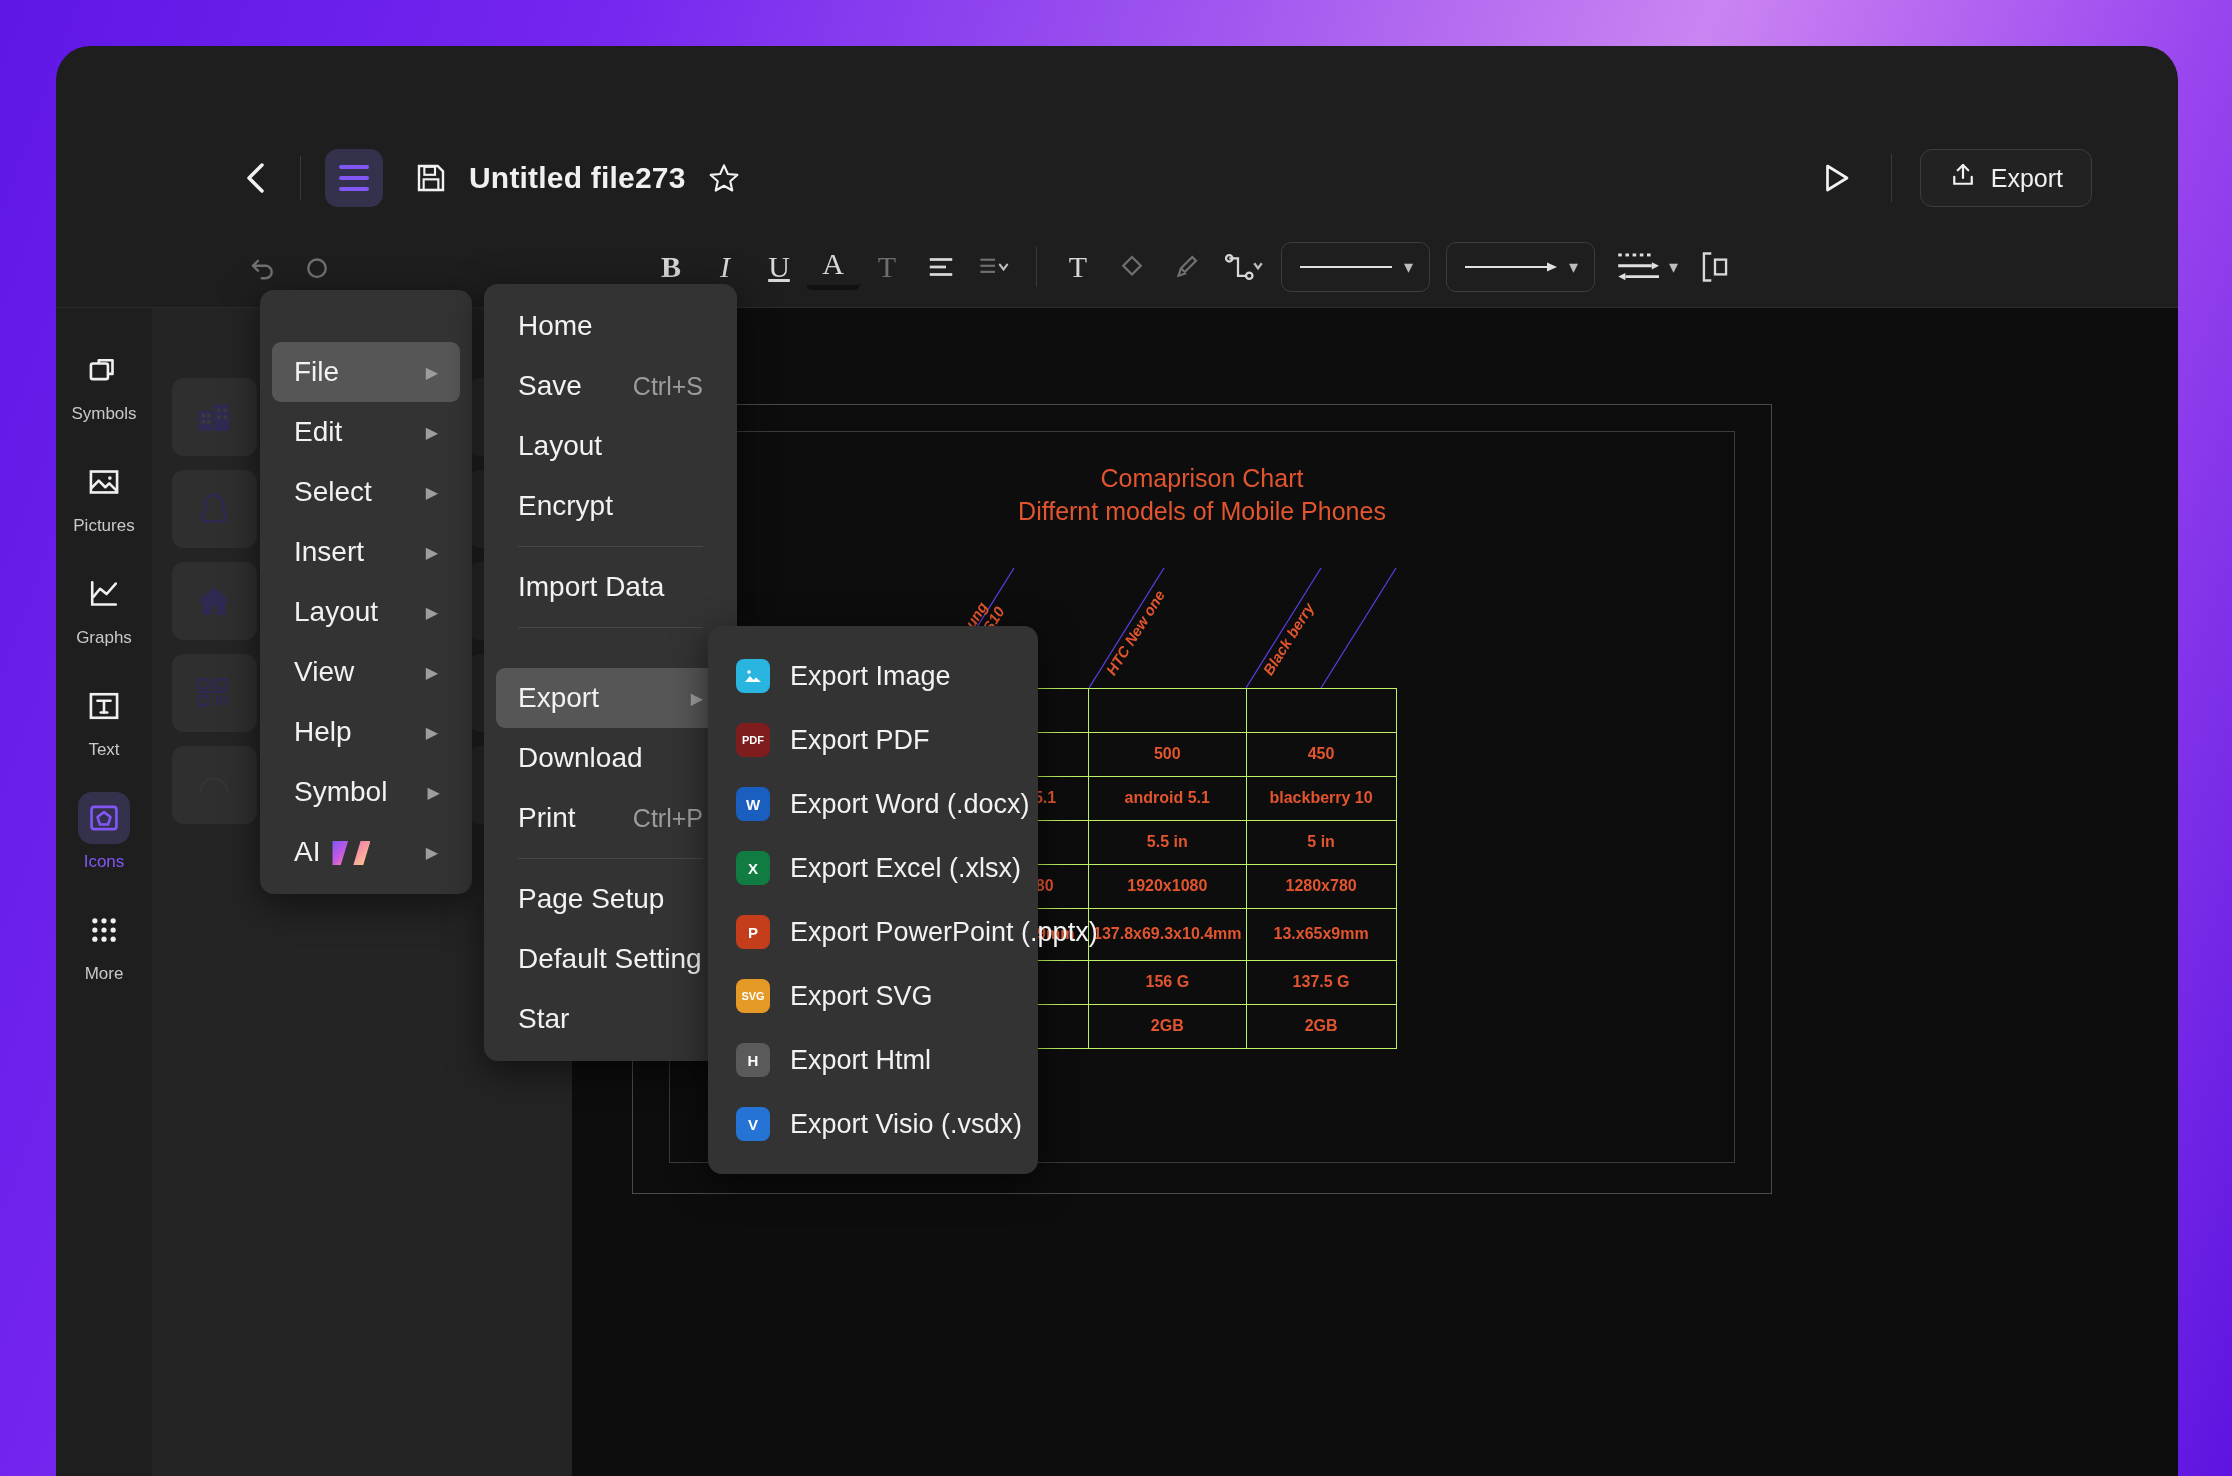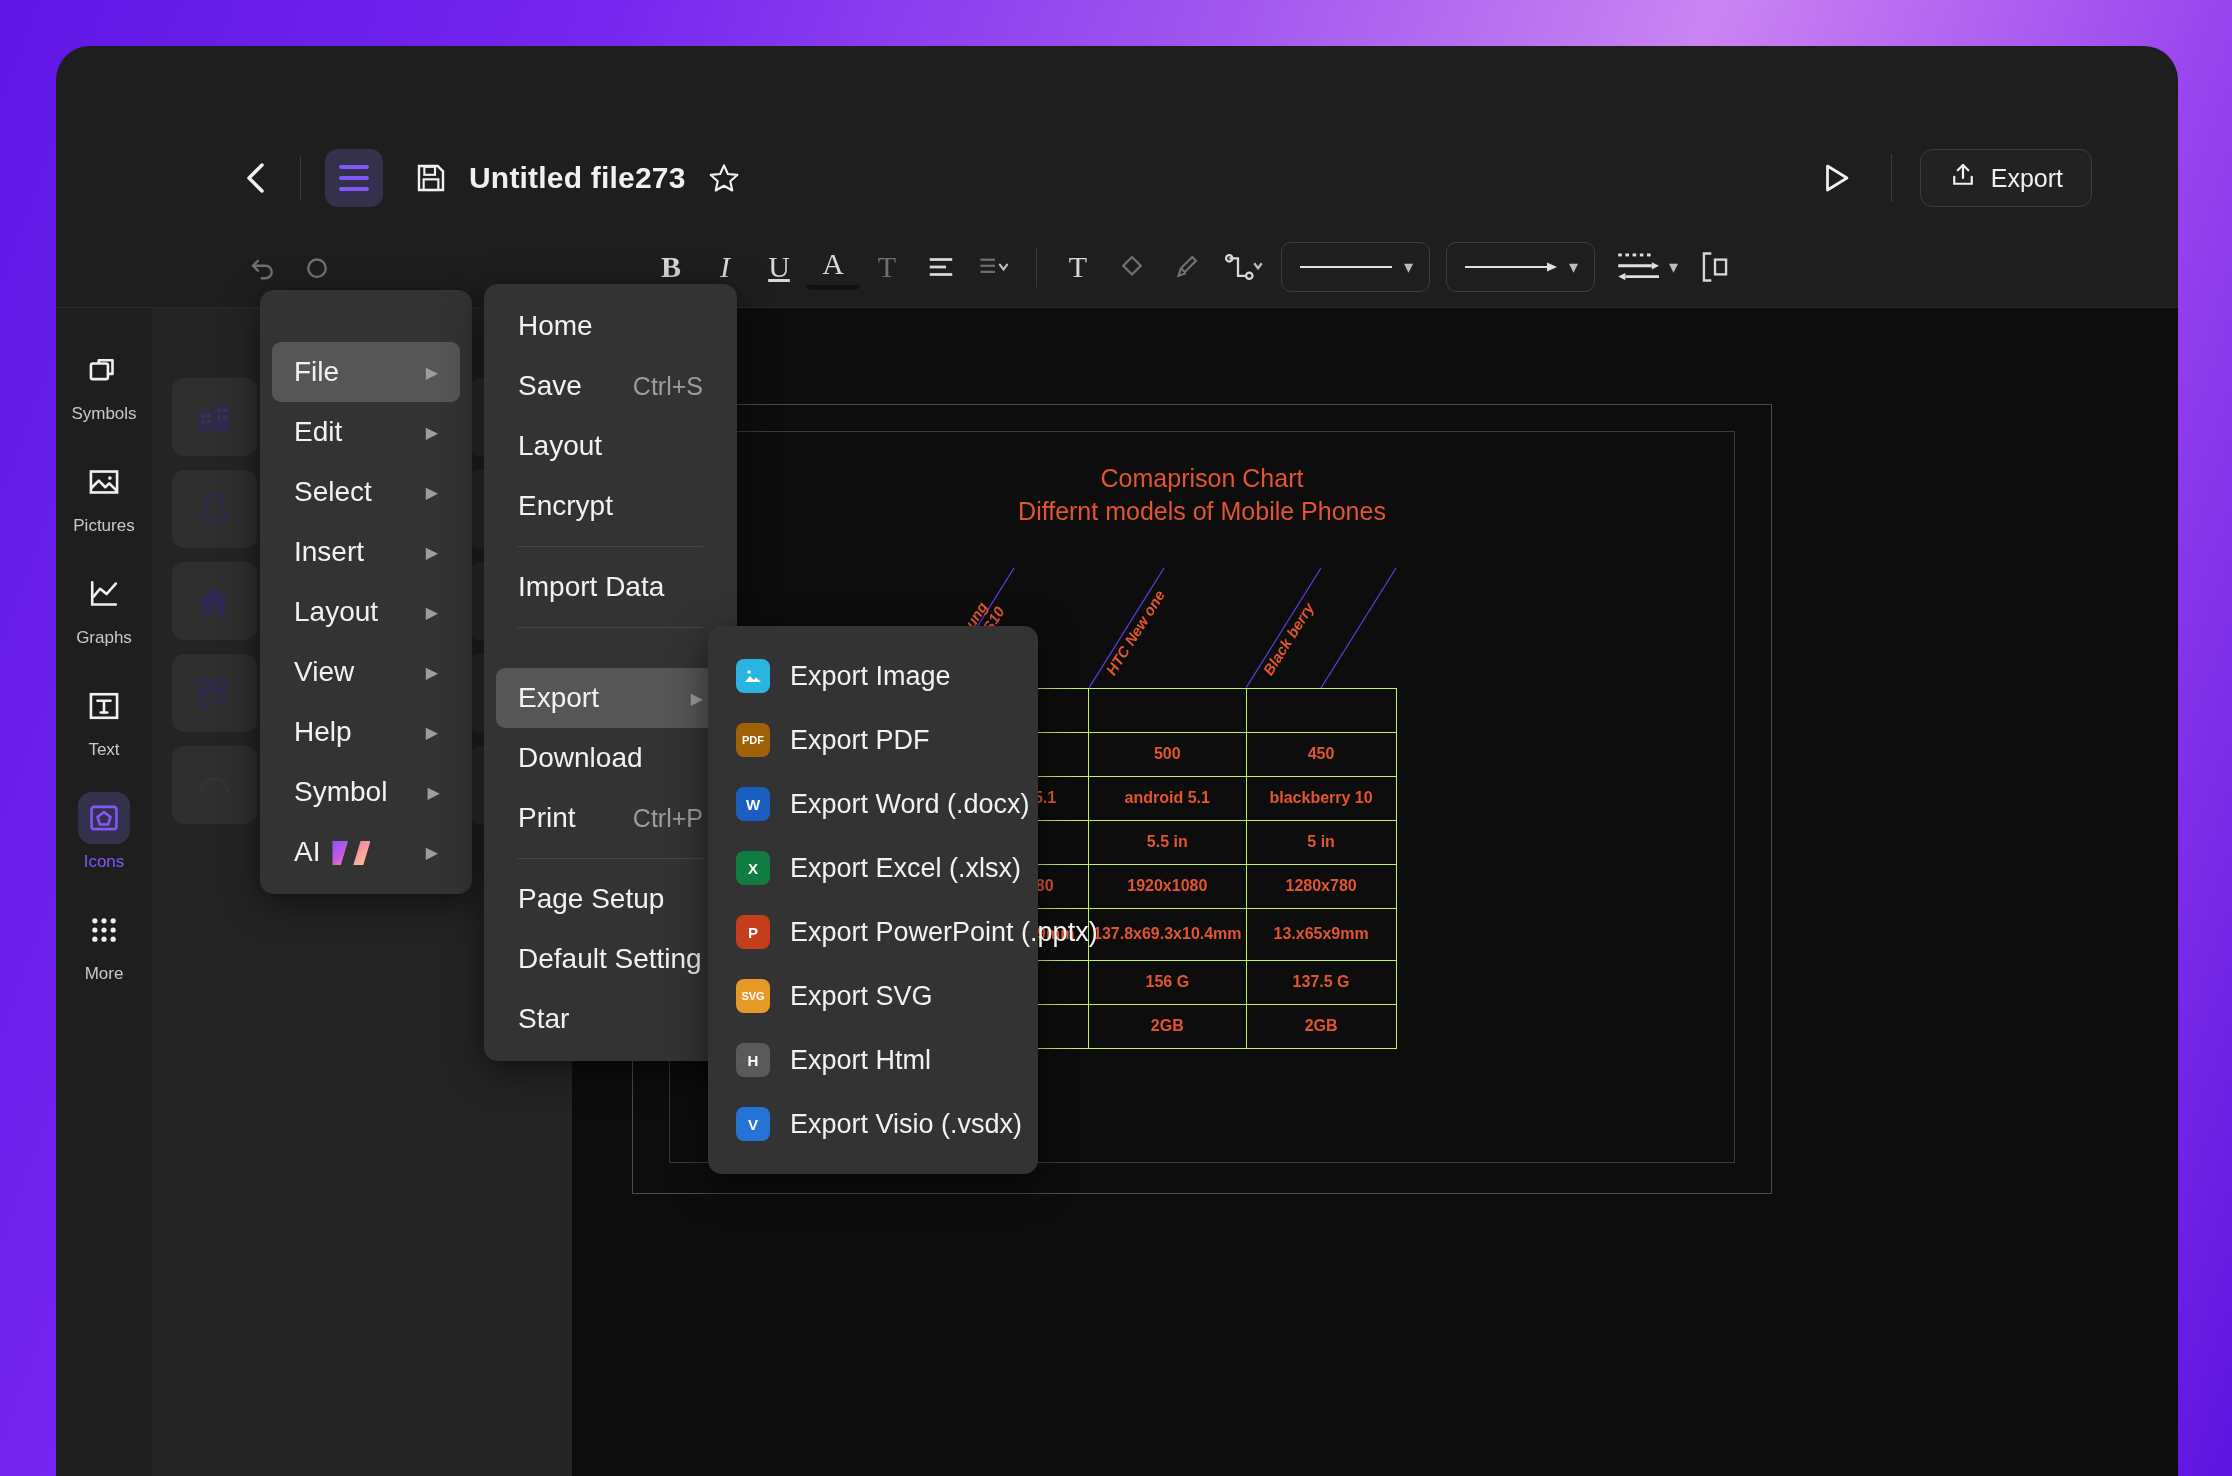--- a/index.html
+++ b/index.html
@@ -713,21 +713,21 @@
     <div class="menu-row">
       <span class="fmt-ico" style="background:#2ab4e0;">
         <svg width="22" height="22" viewBox="0 0 22 22">
             <circle cx="7" cy="7" r="1.8" fill="#fff"></circle>
             <path d="M3 17l5-6 3.5 4 2.5-2.6L19 17z" fill="#fff"></path>
           </svg>
       </span>
       <span>Export Image</span>
     </div>
     <div class="menu-row">
-      <span class="fmt-ico tiny" style="background:#a16207;">PDF</span>
+      <span class="fmt-ico tiny" style="background:#7f1d1d;">PDF</span>
       <span>Export PDF</span>
     </div>
     <div class="menu-row">
       <span class="fmt-ico" style="background:#1a5fc0;">W</span>
       <span>Export Word (.docx)</span>
     </div>
     <div class="menu-row">
       <span class="fmt-ico" style="background:#107c41;">X</span>
       <span>Export Excel (.xlsx)</span>
     </div>

